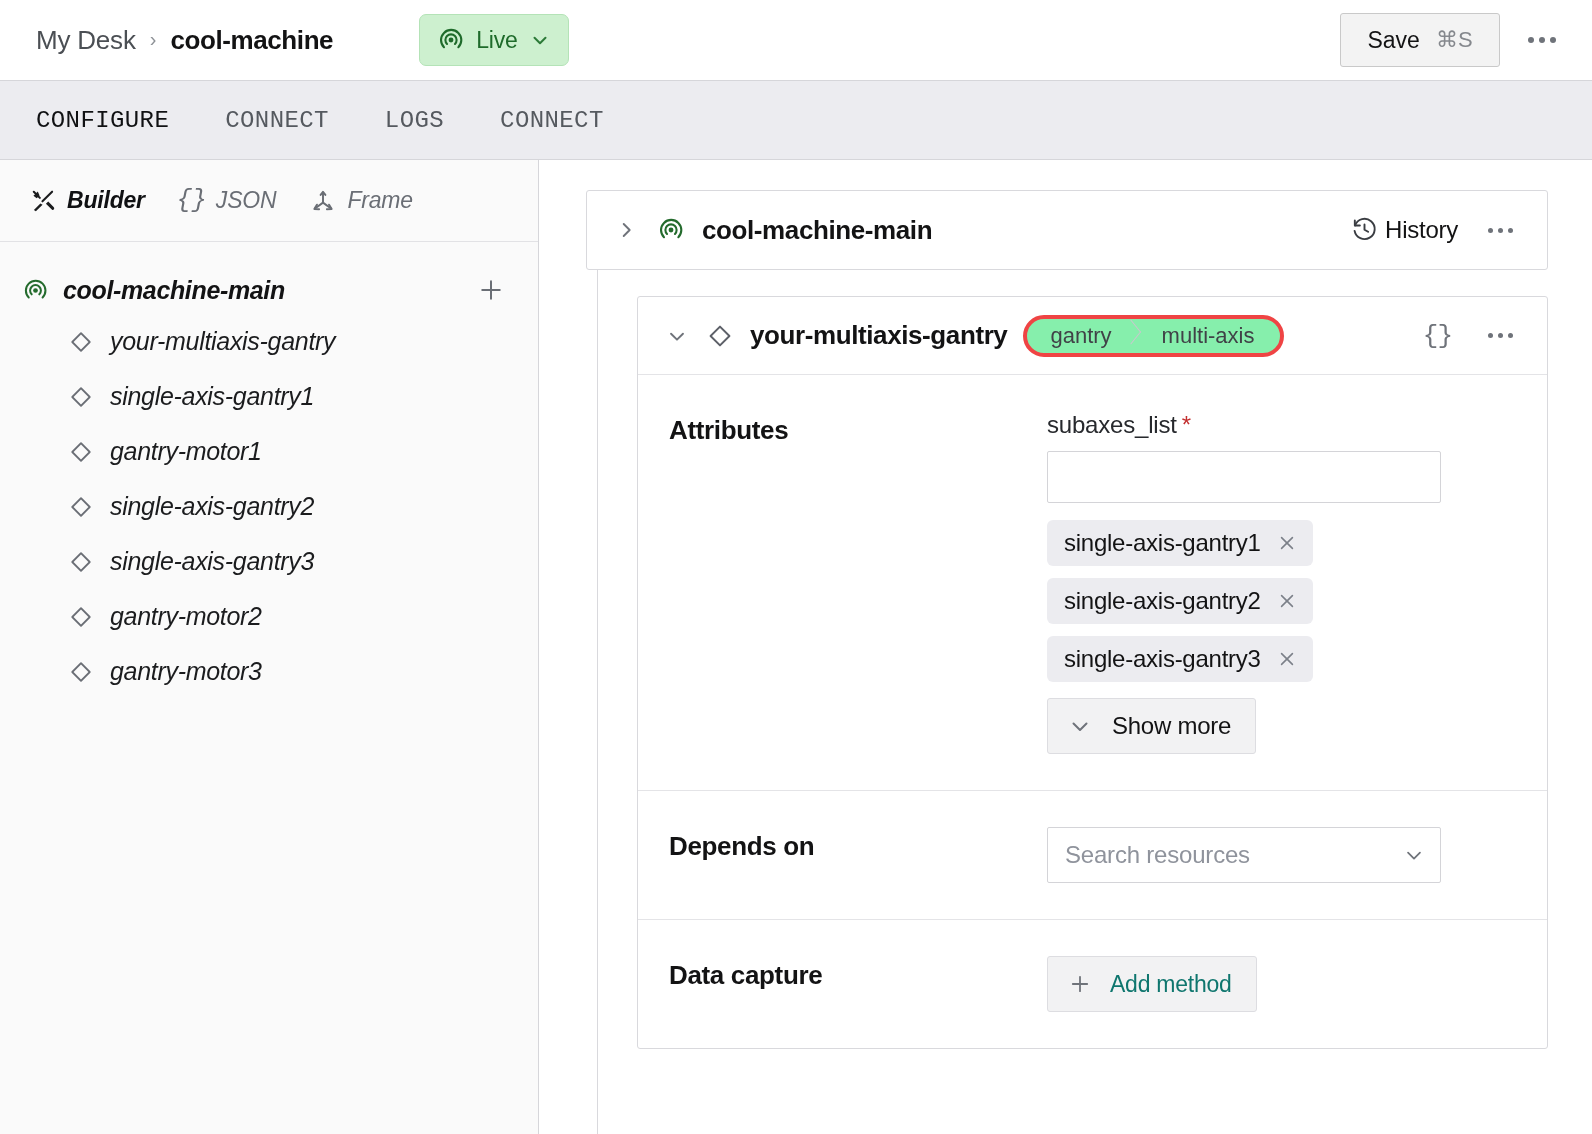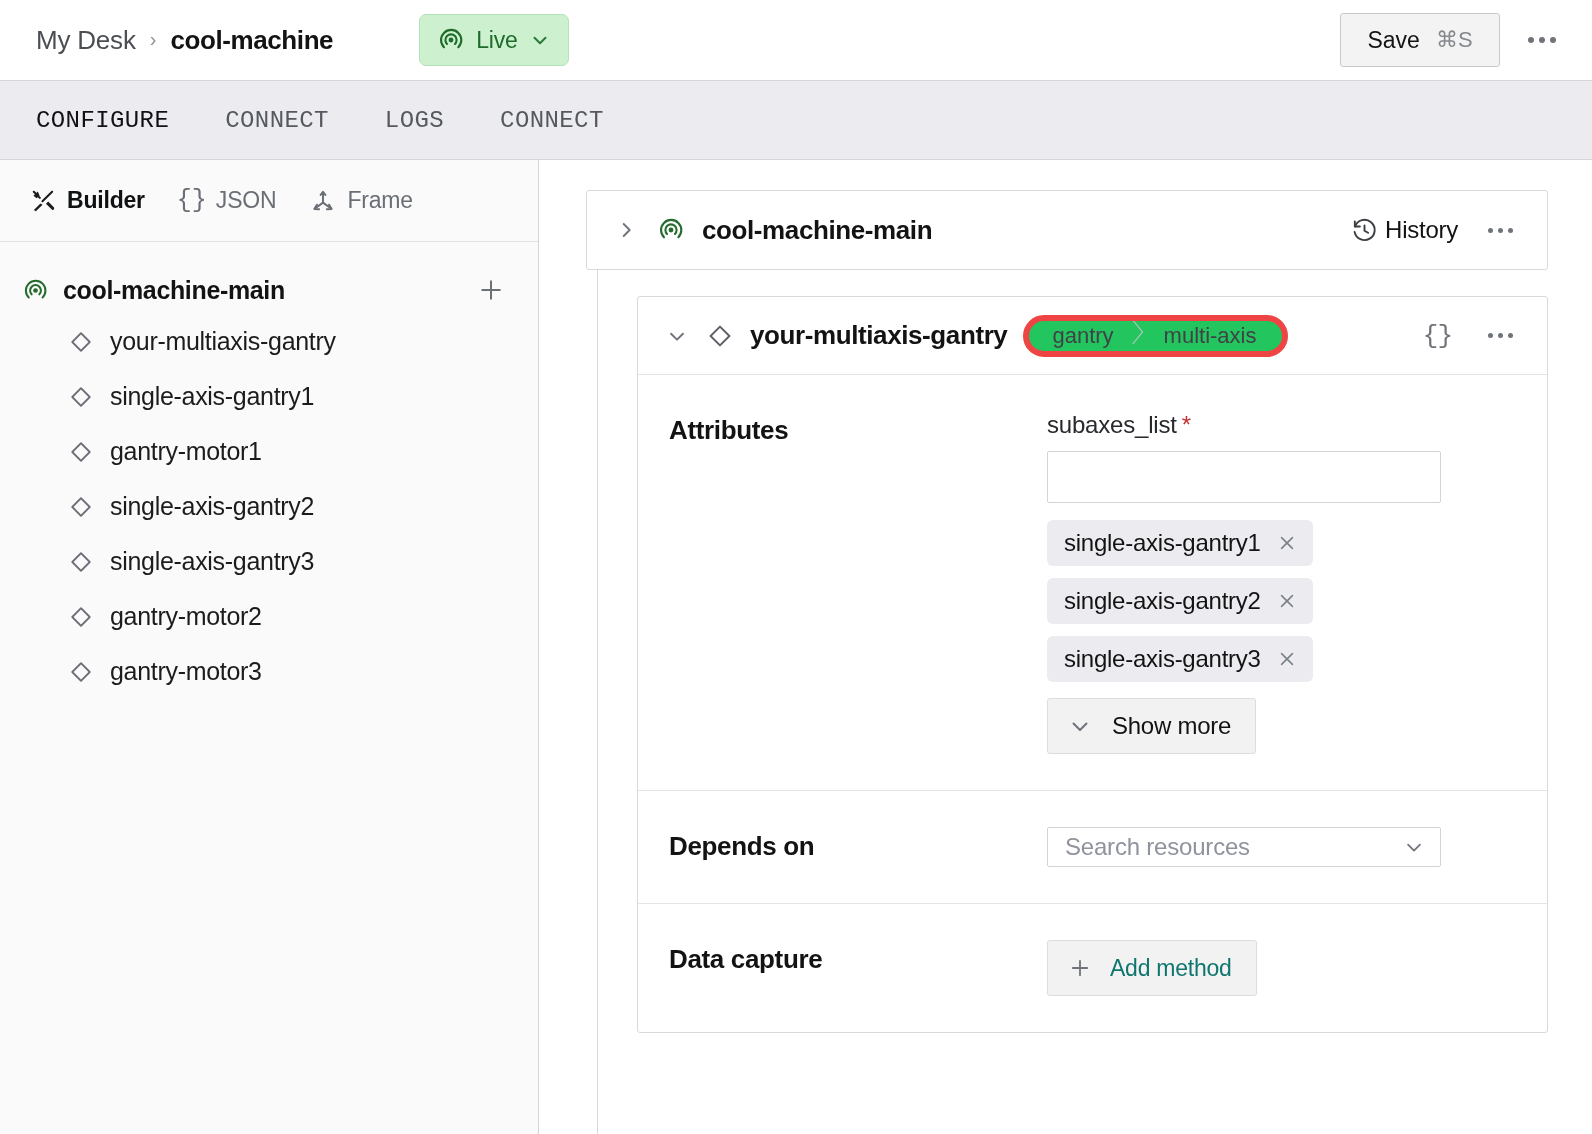--- a/index.html
+++ b/index.html
@@ -127,20 +127,21 @@
   }
 
   
   .sidebar {
     width: 539px;
     flex: 0 0 539px;
     background: #fafafa;
     border-right: 1px solid #d6d6da;
     display: flex;
     flex-direction: column;
+    font-style: italic;
   }
   .sidebar-modes {
     height: 82px;
     display: flex;
     align-items: center;
     gap: 0;
     padding: 0 30px;
     border-bottom: 1px solid #e2e2e5;
   }
   .mode {
@@ -224,21 +225,21 @@
   .machine-card .mc-title {
     font-size: 26px;
     font-weight: 700;
     color: #131314;
     letter-spacing: -0.4px;
     margin-left: 17px;
   }
   .mc-right { margin-left: auto; display: flex; align-items: center; gap: 14px; }
   .history-btn {
     display: flex;
-    align-items: center;
+    align-items: flex-start;
     gap: 7px;
     cursor: pointer;
     padding: 6px 4px;
   }
   .history-btn .h-label { font-size: 24px; color: #131314; letter-spacing: -0.25px; }
 
   
   .resource-wrap {
     position: relative;
     margin-top: 26px;
@@ -279,22 +280,22 @@
     font-weight: 700;
     color: #131314;
     letter-spacing: -0.4px;
     margin-left: 16px;
     margin-right: 16px;
   }
   .pill-group {
     display: flex;
     align-items: center;
     height: 42px;
-    background: #22c55e;
-    border: 6px solid #ef4444;
+    background: #86efac;
+    border: 4px solid #ef4444;
     border-radius: 21px;
     overflow: hidden;
     position: relative;
   }
   .pill-seg {
     font-size: 22px;
     color: #404247;
     padding: 0 20px;
     line-height: 40px;
     white-space: nowrap;
@@ -388,21 +389,21 @@
     padding: 0 24px 0 20px;
     background: #f2f2f3;
     border: 1px solid #dddde1;
     border-radius: 3px;
     cursor: pointer;
   }
   .show-more .sm-label { font-size: 24px; color: #131314; letter-spacing: -0.25px; }
 
   .select-box {
     width: 394px;
-    height: 40px;
+    height: 56px;
     border: 1px solid #d4d4d8;
     border-radius: 2px;
     background: #fff;
     display: flex;
     align-items: center;
     padding: 0 15px 0 17px;
     cursor: pointer;
   }
   .select-placeholder { font-size: 24px; color: #8f939c; letter-spacing: -0.2px; }
   .select-chev { margin-left: auto; color: #6f737a; font-size: 20px; line-height: 1; }

